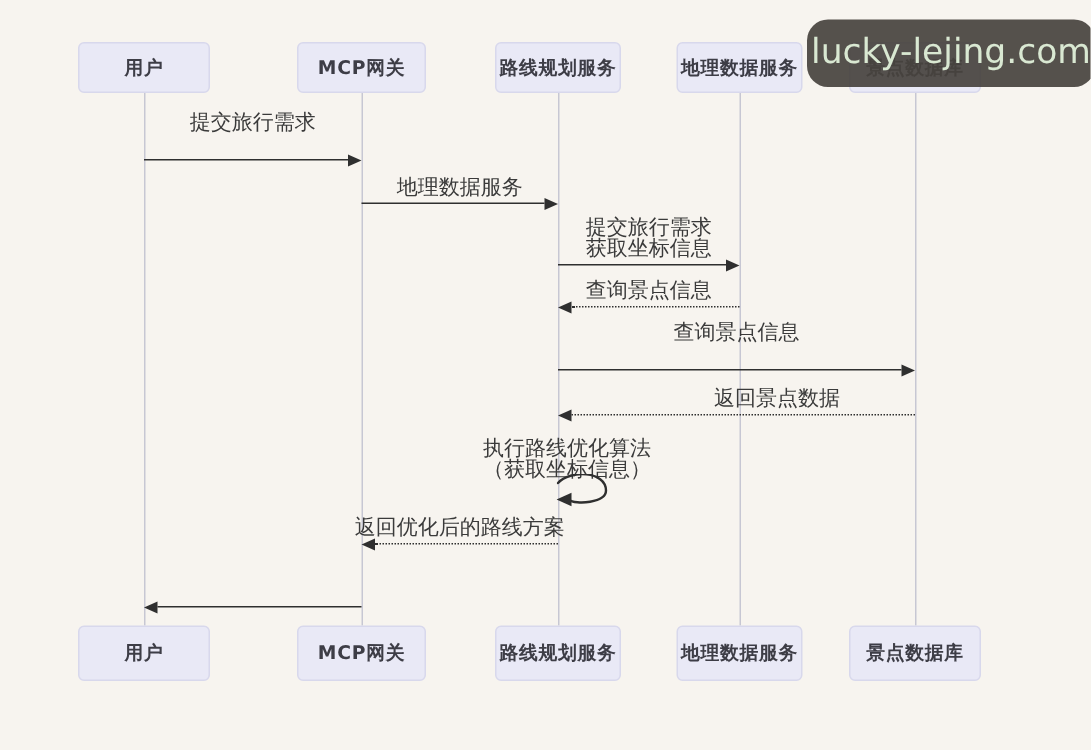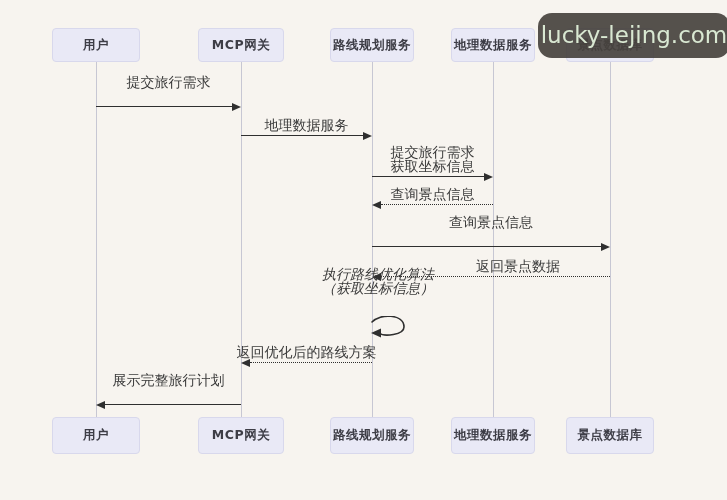--- a/index.html
+++ b/index.html
@@ -104,35 +104,34 @@
       <div class="mline solid" style="left: 372px; top: 246px; width: 229px;"></div>
       <div class="ahead right" style="left: 601px; top: 243px;"></div>
       <div class="mlabel" style="left: 491px; top: 215px;">
         <div>查询景点信息</div>
       </div>
       <div class="mline dotted" style="left: 381px; top: 276px; width: 229px;"></div>
       <div class="ahead left" style="left: 372px; top: 273px;"></div>
       <div class="mlabel" style="left: 518px; top: 259px;">
         <div>返回景点数据</div>
       </div>
-      <div class="mlabel" style="left: 378px; top: 267px; font-style: italic;">
+      <div class="mlabel" style="left: 378px; top: 292px;">
         <div>执行路线优化算法</div>
         <div>（获取坐标信息）</div>
       </div>
       <div class="selfloop" style="left: 371px; top: 316px;"><svg width="36" height="24" xmlns="http://www.w3.org/2000/svg">
           <path d="M1,6 C9,-3 33,-2 33,11 C33,19 13,21 8,17" fill="none" stroke="#2f2f2f" stroke-width="1.6" stroke-linecap="round"></path>
           <polygon points="0,17 10,12.5 10,21.5" fill="#2f2f2f"></polygon>
         </svg></div>
       <div class="mline dotted" style="left: 250px; top: 362px; width: 122px;"></div>
       <div class="ahead left" style="left: 241px; top: 359px;"></div>
       <div class="mlabel" style="left: 306.5px; top: 345px;">
         <div>返回优化后的路线方案</div>
       </div>
       <div class="mline solid" style="left: 105px; top: 404px; width: 136px;"></div>
       <div class="ahead left" style="left: 96px; top: 401px;"></div>
       <div class="mlabel" style="left: 168.5px; top: 373px;">
-        <div>展示完整旅行计划</div>
       </div>
     </div>
   <div class="watermark">
     <span>lucky-lejing.com</span>
   </div>
 </div>
 
 </body></html>

